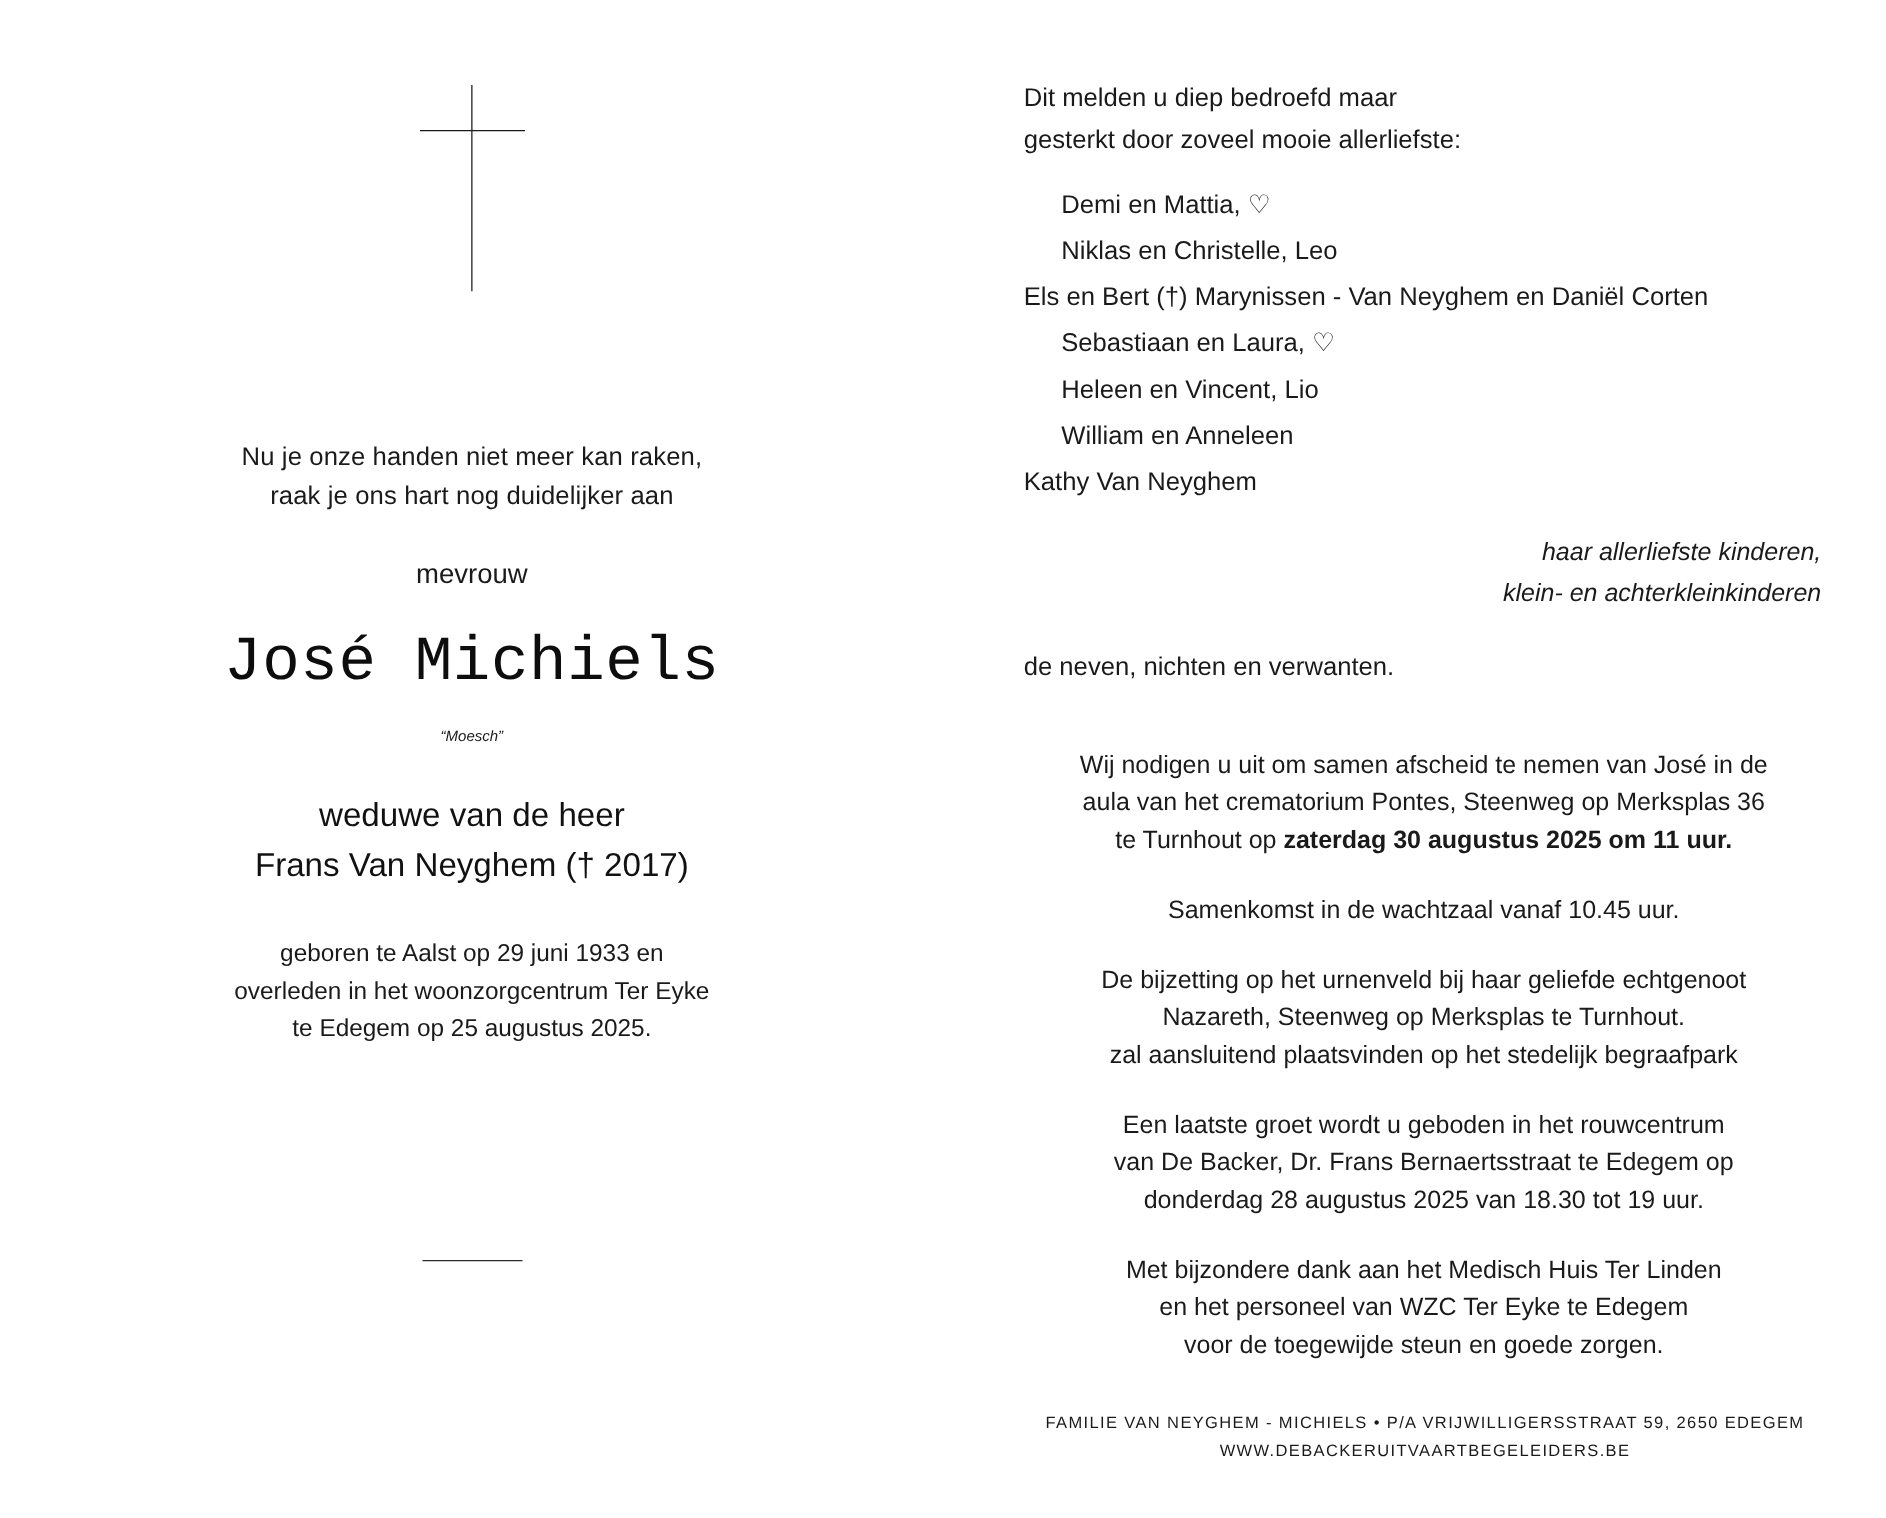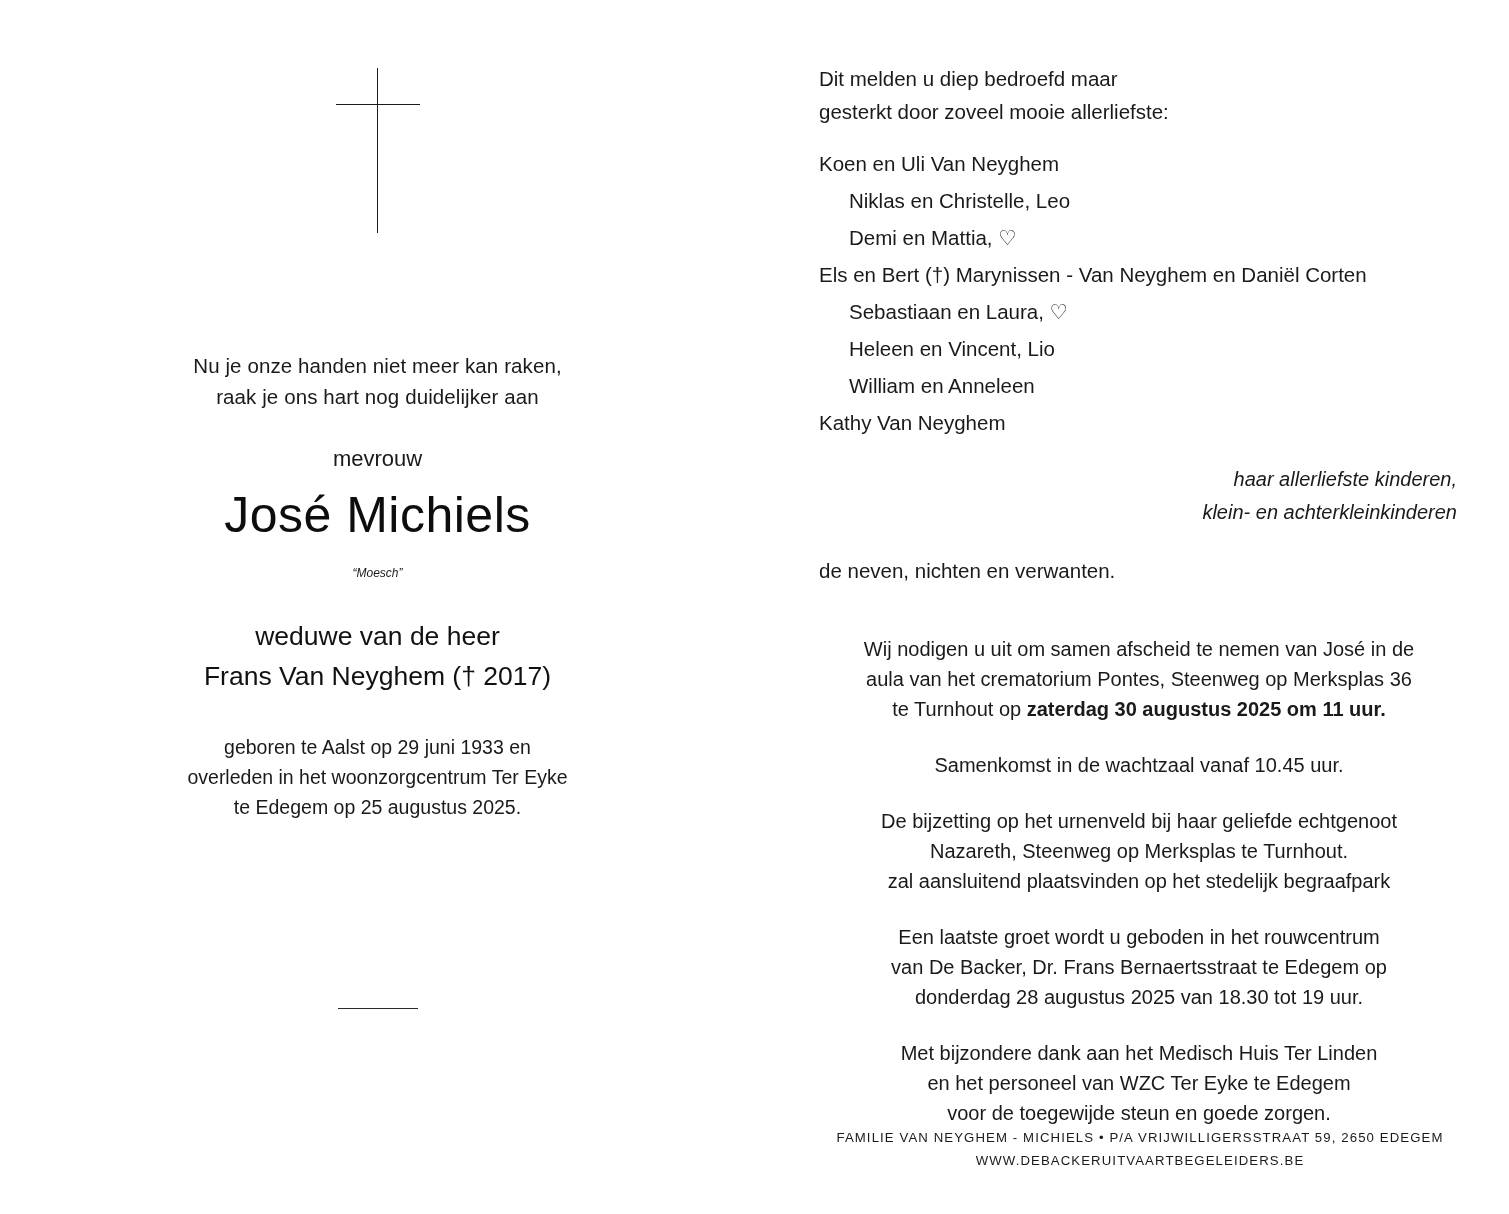--- a/index.html
+++ b/index.html
@@ -52,27 +52,28 @@
     color: #1a1a1a;
     letter-spacing: 0.1px;
   }
   .mevrouw {
     margin-top: 34px;
     text-align: center;
     font-size: 22px;
     color: #1a1a1a;
   }
   .name {
-    margin-top: 14px;
+    margin-top: 30px;
     text-align: center;
     font-size: 50px;
     line-height: 58px;
     font-weight: 400;
     letter-spacing: 0.5px;
     color: #0d0d0d;
+    font-family: Liberation Mono, monospace;
   }
   .nickname {
     margin-top: 22px;
     text-align: center;
     font-size: 12px;
     font-style: italic;
     color: #1a1a1a;
   }
   .widow {
     margin-top: 36px;
@@ -197,23 +198,22 @@
 
   <div class="right-panel">
     <div class="r-inner">
 
       <div class="intro">
         <div>Dit melden u diep bedroefd maar</div>
         <div>gesterkt door zoveel mooie allerliefste:</div>
       </div>
 
       <div class="family">
-        <div>Koen en Uli Van Neyghem</div>
+        <div class="indent">Demi en Mattia, ♡</div>
         <div class="indent">Niklas en Christelle, Leo</div>
-        <div class="indent">Demi en Mattia, ♡</div>
         <div>Els en Bert (†) Marynissen - Van Neyghem en Daniël Corten</div>
         <div class="indent">Sebastiaan en Laura, ♡</div>
         <div class="indent">Heleen en Vincent, Lio</div>
         <div class="indent">William en Anneleen</div>
         <div>Kathy Van Neyghem</div>
       </div>
 
       <div class="rel-note">
         <div>haar allerliefste kinderen,</div>
         <div>klein- en achterkleinkinderen</div>

